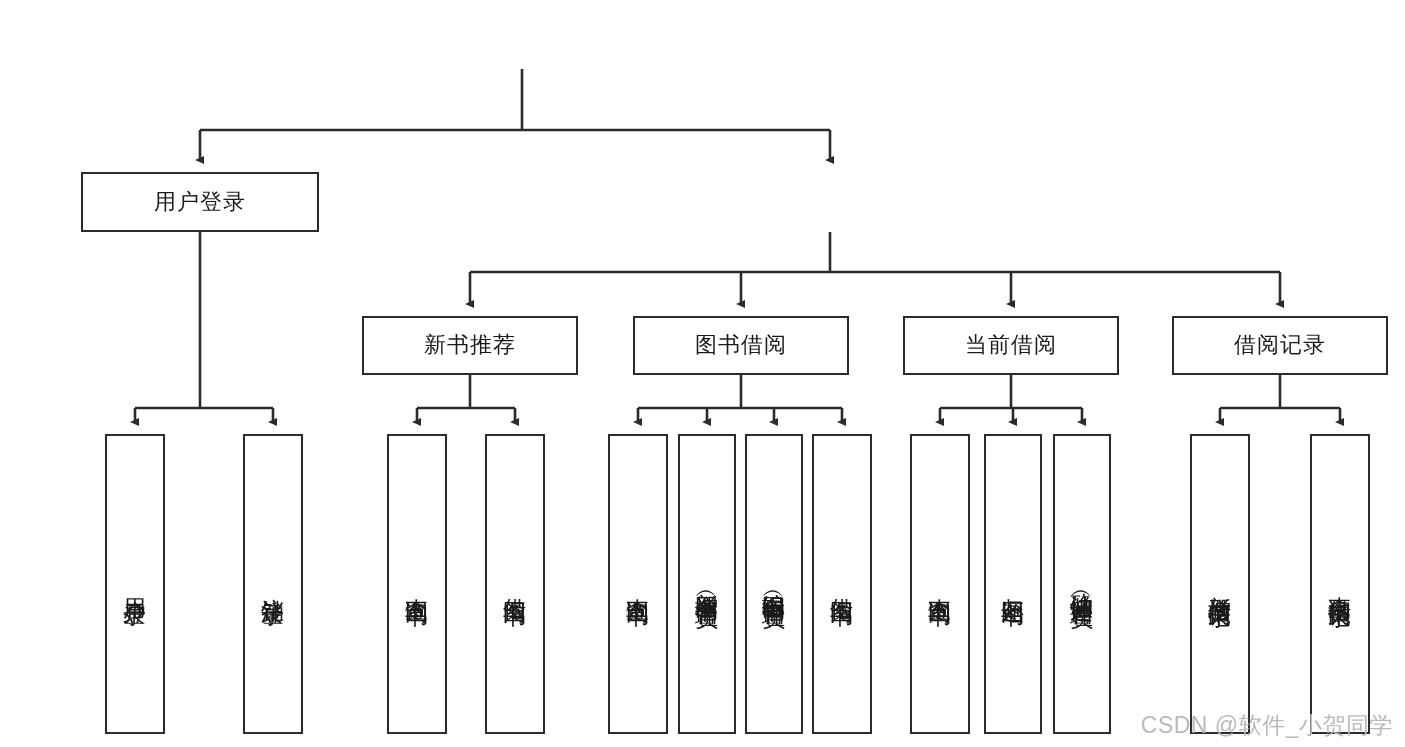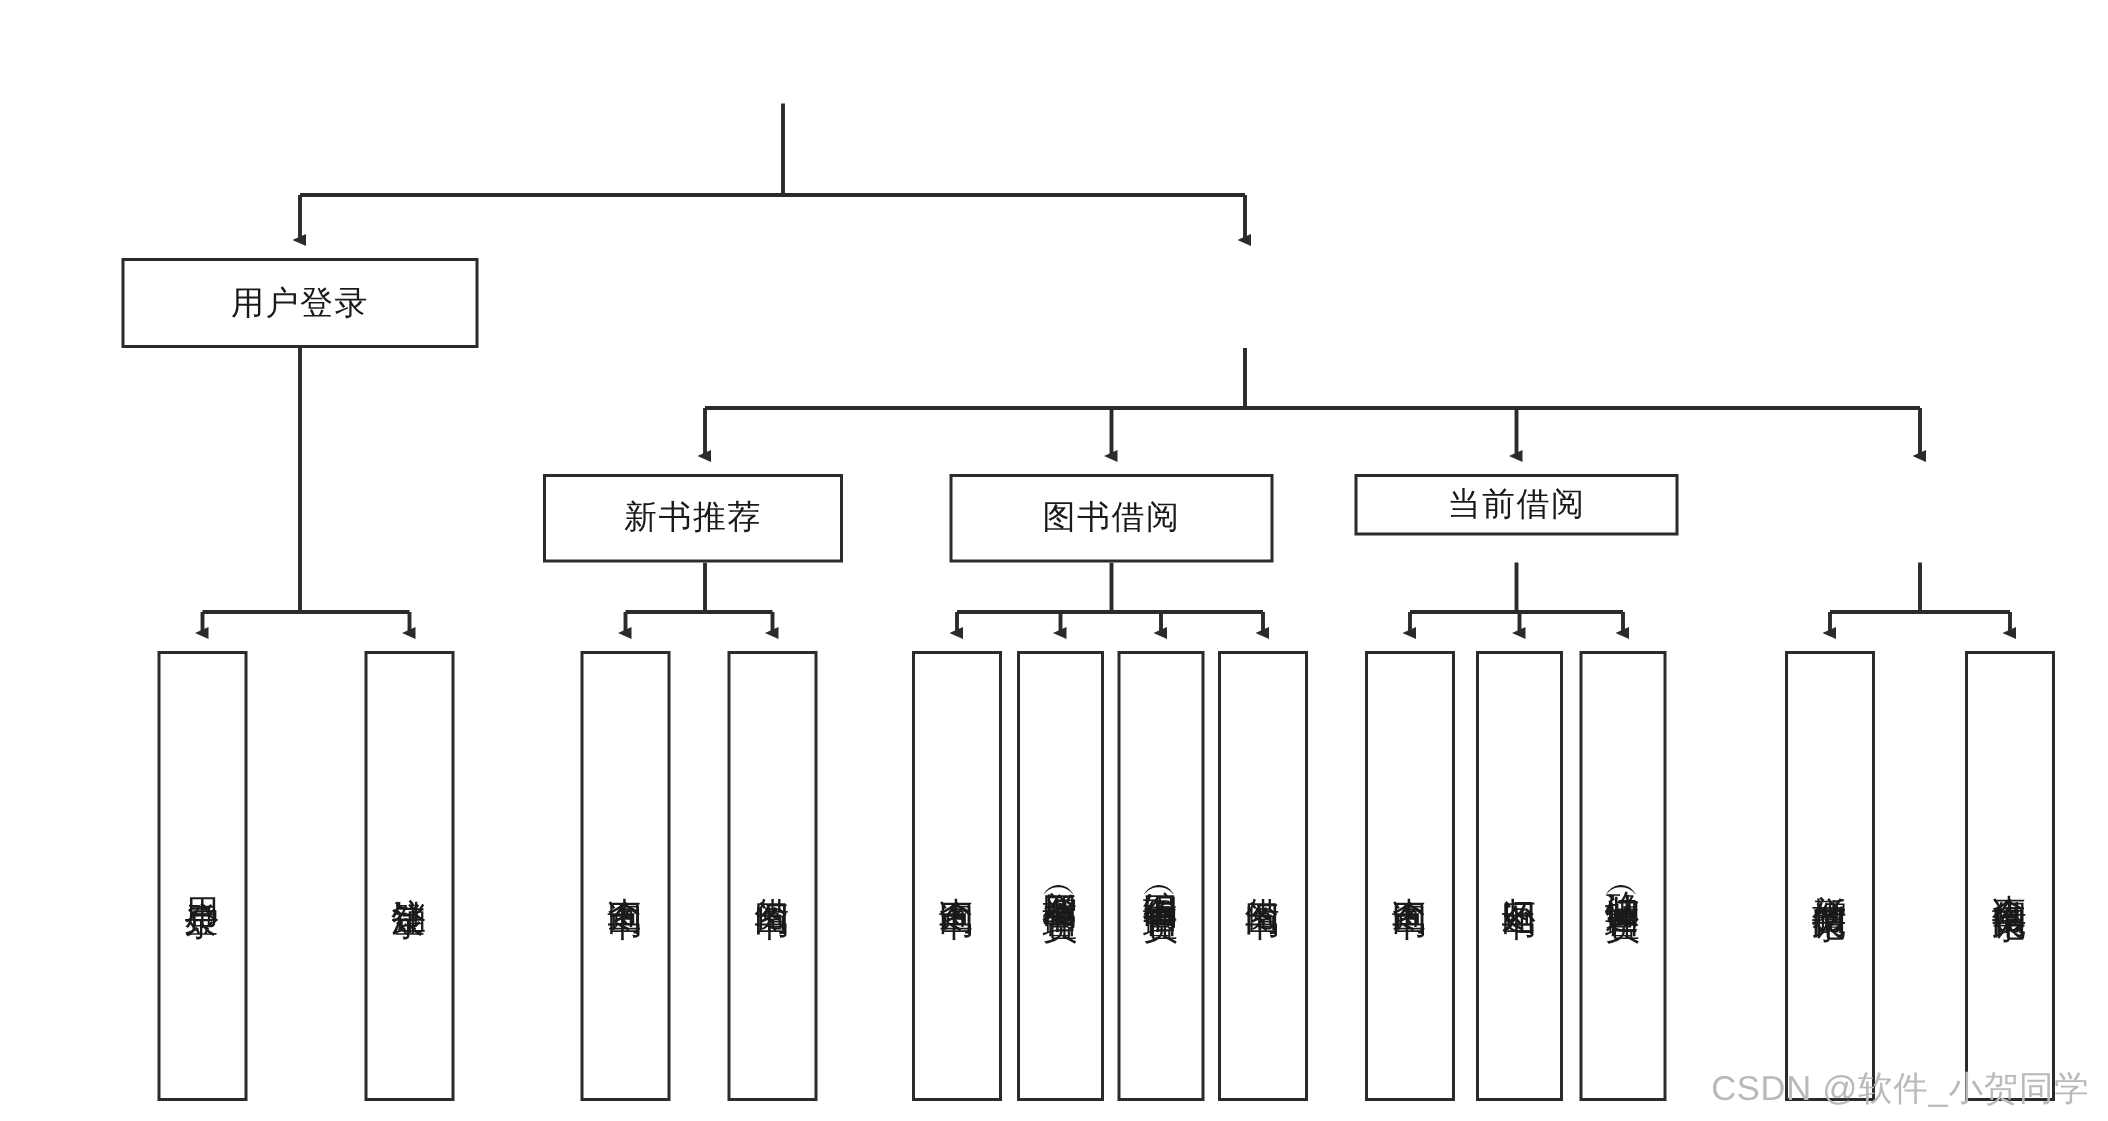--- a/index.html
+++ b/index.html
@@ -134,28 +134,31 @@
       <path d="M1220,408 L1220,422" marker-end="url(#arrowhead)"></path>
       <path d="M1340,408 L1340,422" marker-end="url(#arrowhead)"></path>
     </g>
   </svg>
 
 
   <div class="node node-h" style="left:81px; top:172px; width:238px; height:60px;">
     <span class="label">用户登录</span>
   </div>
 
-  <div class="node node-h" style="left:362px; top:316px; width:200px; height:59px;">
+  <div class="node node-h" style="left:362px; top:316px; width:216px; height:59px;">
     <span class="label">新书推荐</span>
   </div>
   <div class="node node-h" style="left:633px; top:316px; width:216px; height:59px;">
     <span class="label">图书借阅</span>
   </div>
-  <div class="node node-h" style="left:903px; top:316px; width:216px; height:41px;">
+  <div class="node node-h" style="left:903px; top:316px; width:216px; height:59px;">
     <span class="label">当前借阅</span>
+  </div>
+  <div class="node node-h" style="left:1172px; top:316px; width:216px; height:59px;">
+    <span class="label">借阅记录</span>
   </div>
 
   <div class="node node-v" style="left:105px; top:434px; width:60px; height:300px;">
     <span class="label">用户登录</span>
   </div>
   <div class="node node-v" style="left:243px; top:434px; width:60px; height:300px;">
     <span class="label">注销登录</span>
   </div>
 
   <div class="node node-v" style="left:387px; top:434px; width:60px; height:300px;">

